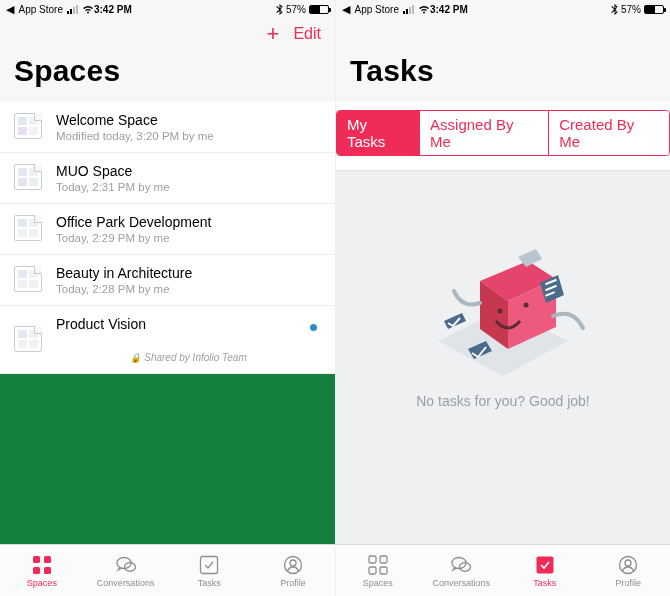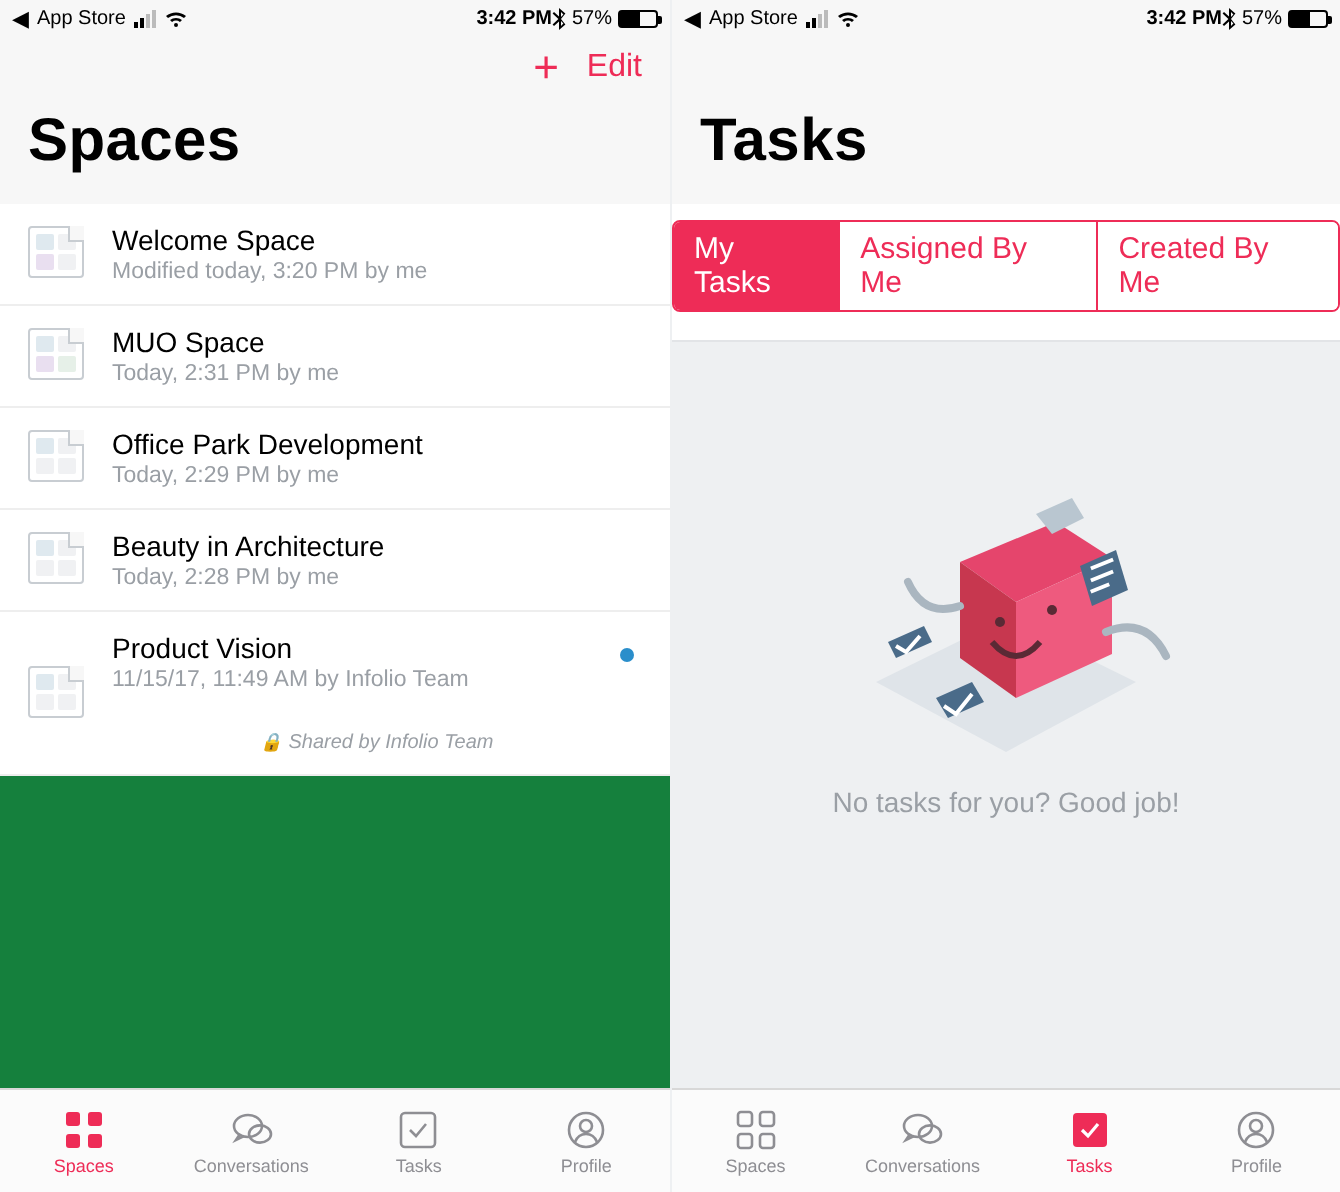--- a/index.html
+++ b/index.html
@@ -12,21 +12,21 @@
     color: #000;
     overflow: hidden;
   }
   .phone { width: 335px; height: 596px; display: flex; flex-direction: column; background: #f7f7f7; position: relative; }
   .phone + .phone { border-left: 1px solid rgba(0,0,0,0); }
   .statusbar {
     height: 18px; font-size: 10px; display: flex; align-items: center;
     padding: 0 6px; color: #000; background: #f7f7f7; font-weight: 500;
   }
   .sb-left { display: flex; align-items: center; gap: 4px; }
-  .sb-center { flex: 1; text-align: right; font-weight: 600; }
+  .sb-center { flex: 1; text-align: left; font-weight: 600; }
   .sb-right { display: flex; align-items: center; gap: 3px; justify-content: flex-end; }
   .back-chev { font-size: 11px; }
   .signal { display: inline-flex; align-items: flex-end; gap: 1px; }
   .signal i { width: 2px; background: #000; display: inline-block; }
   .signal i:nth-child(1){height:3px} .signal i:nth-child(2){height:5px}
   .signal i:nth-child(3){height:7px;background:#bbb} .signal i:nth-child(4){height:9px;background:#bbb}
   .wifi { font-size: 10px; }
   .battery { width: 20px; height: 9px; border: 1px solid #000; border-radius: 2px; position: relative; }
   .battery::after { content:''; position:absolute; right:-3px; top:2px; width:2px; height:4px; background:#000; border-radius:0 1px 1px 0;}
   .battery i { display:block; height:100%; width:57%; background:#000; }
@@ -166,21 +166,20 @@
         <div class="thumb">
             <div class="page">
               <span class="t"></span>
               <span></span>
               <span></span>
               <span></span>
             </div>
           </div>
         <div class="rowtext">
           <div class="rowtitle">Product Vision</div>
-          <div class="rowsub">11/15/17, 11:49 AM by Infolio Team</div>
           <div class="rowshare"><span class="lockicn">🔒</span> <span>Shared by Infolio Team</span></div>
         </div>
         <span class="dot"></span>
       </div>
     </div>
   </div>
   <div class="tabbar">
     <div class="tab active">
       <span class="tabicon">
           <svg width="20" height="20" viewBox="0 0 20 20">

